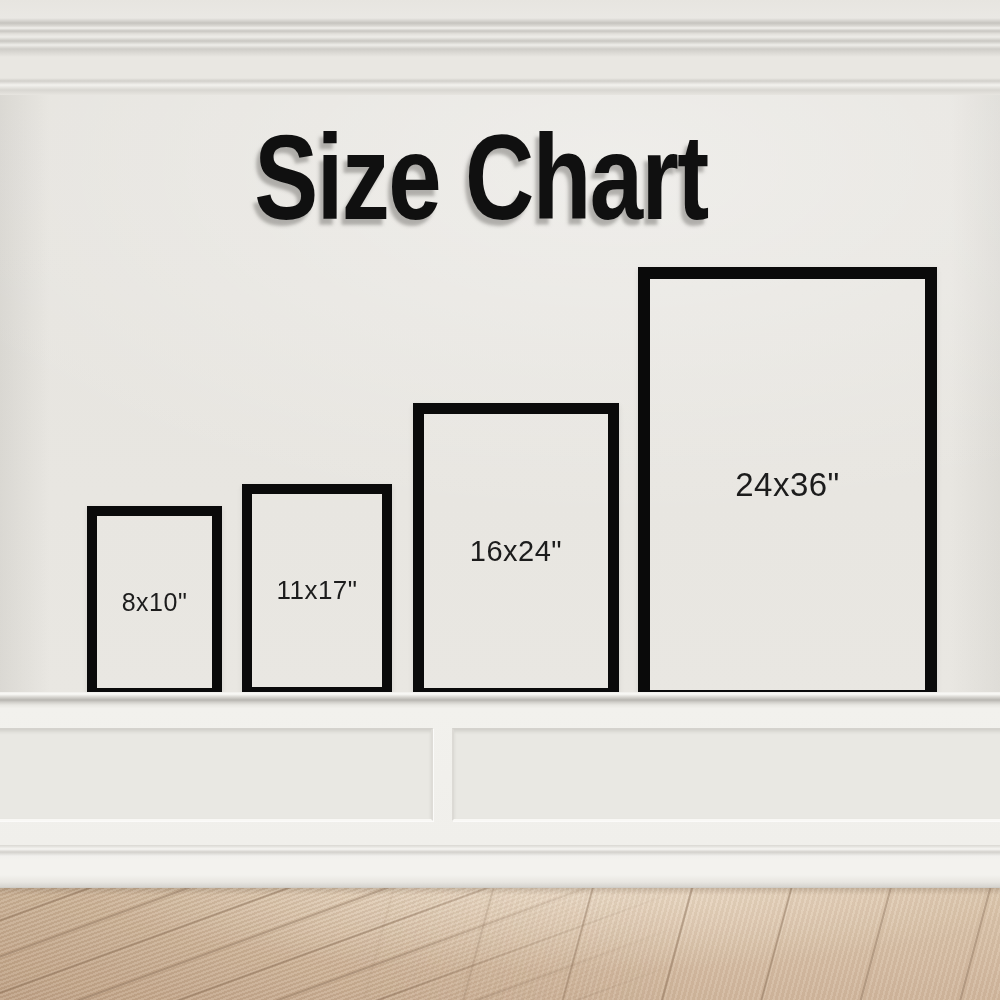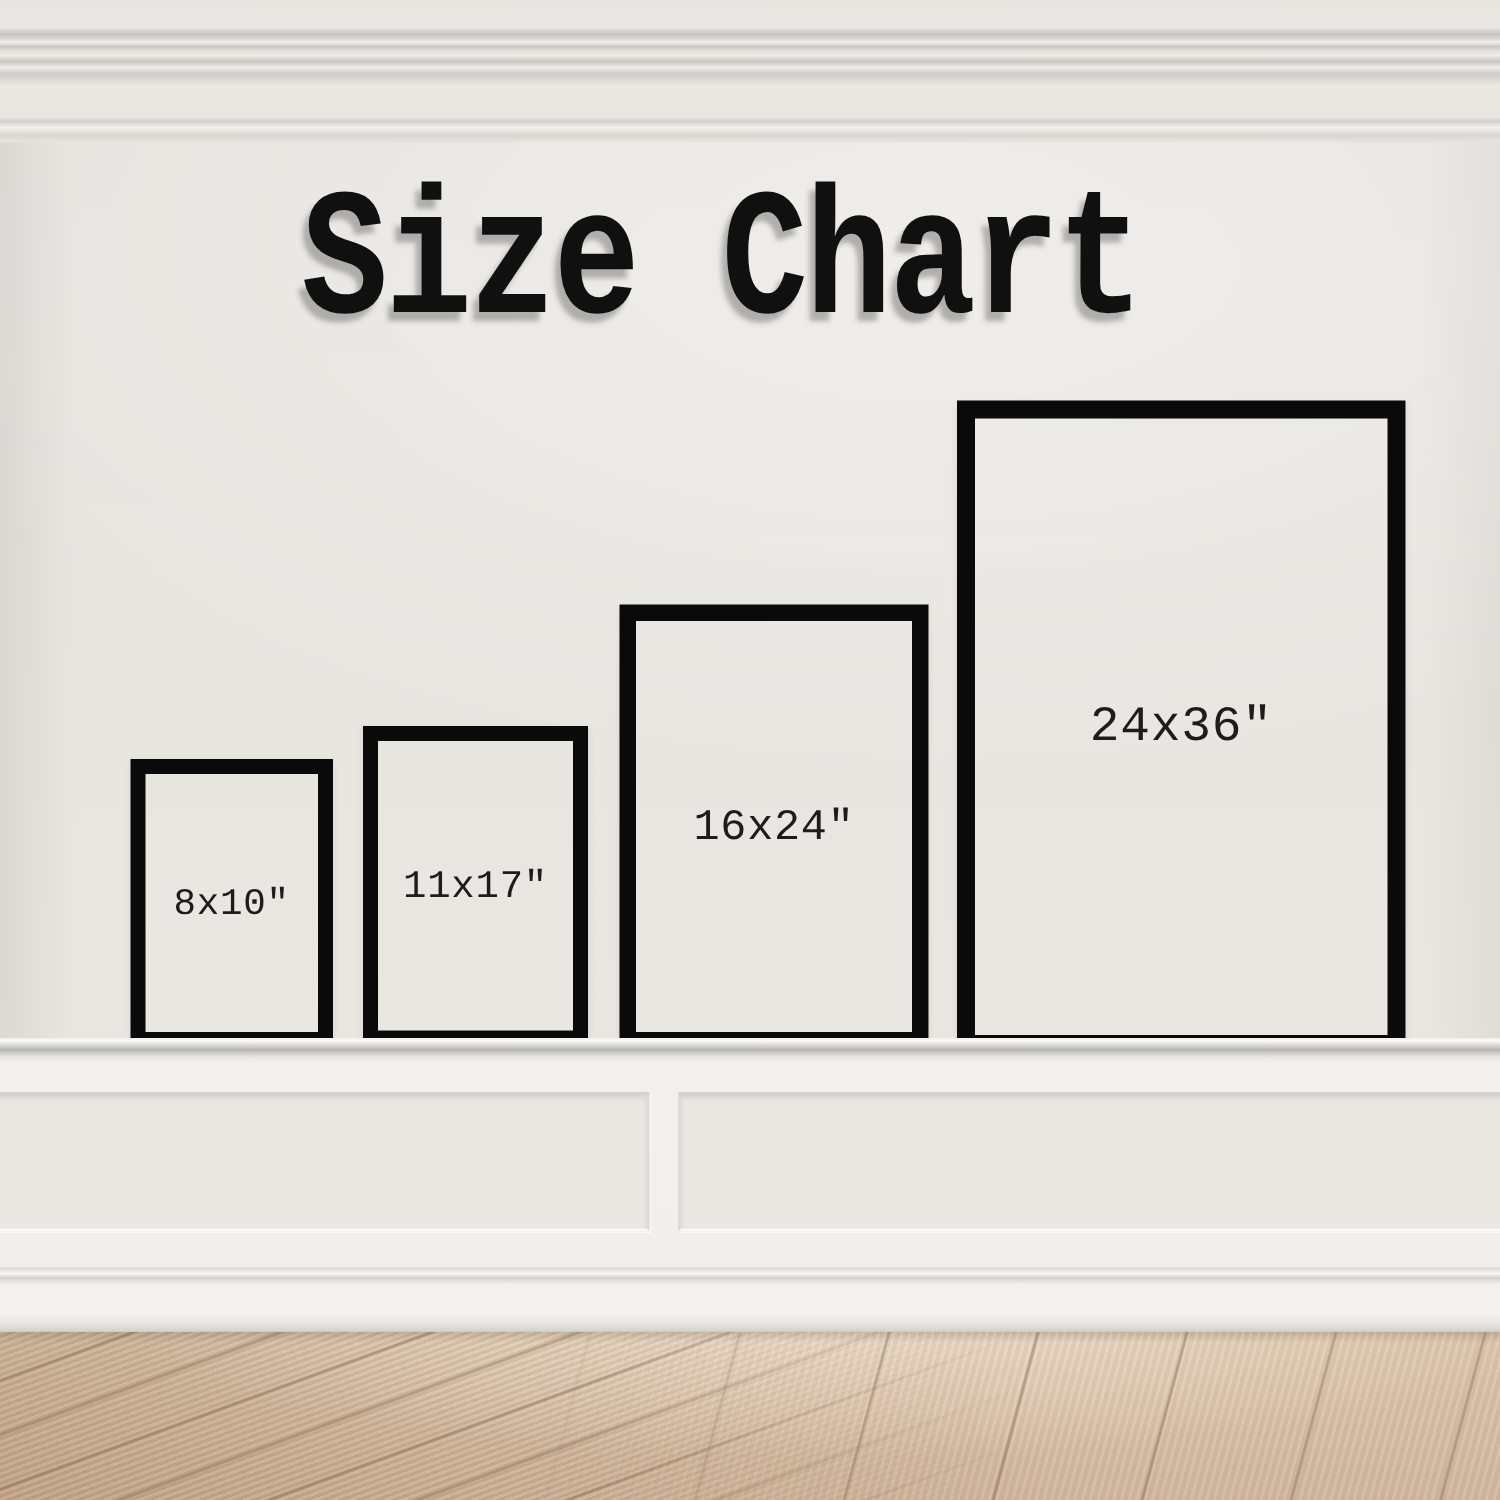--- a/index.html
+++ b/index.html
@@ -1,18 +1,18 @@
 <!DOCTYPE html>
 <html><head>
 <meta charset="utf-8">
 <style>
   html,body{margin:0;padding:0;background:#fff;}
   .scene{
     position:relative;width:1000px;height:1000px;overflow:hidden;
-    font-family:Liberation Mono, monospace;
+    font-family:Liberation Sans, sans-serif;
     background:#e8e6e1;
   }
 
   
   .crown{
     position:absolute;left:0;top:0;width:1000px;height:95px;
     background:linear-gradient(to bottom,
       #e7e5e0 0px,#eae8e4 18px,
       #c6c4bf 23px,#dbd9d4 26px,
       #f1f0ec 28px,#c9c7c2 31px,

